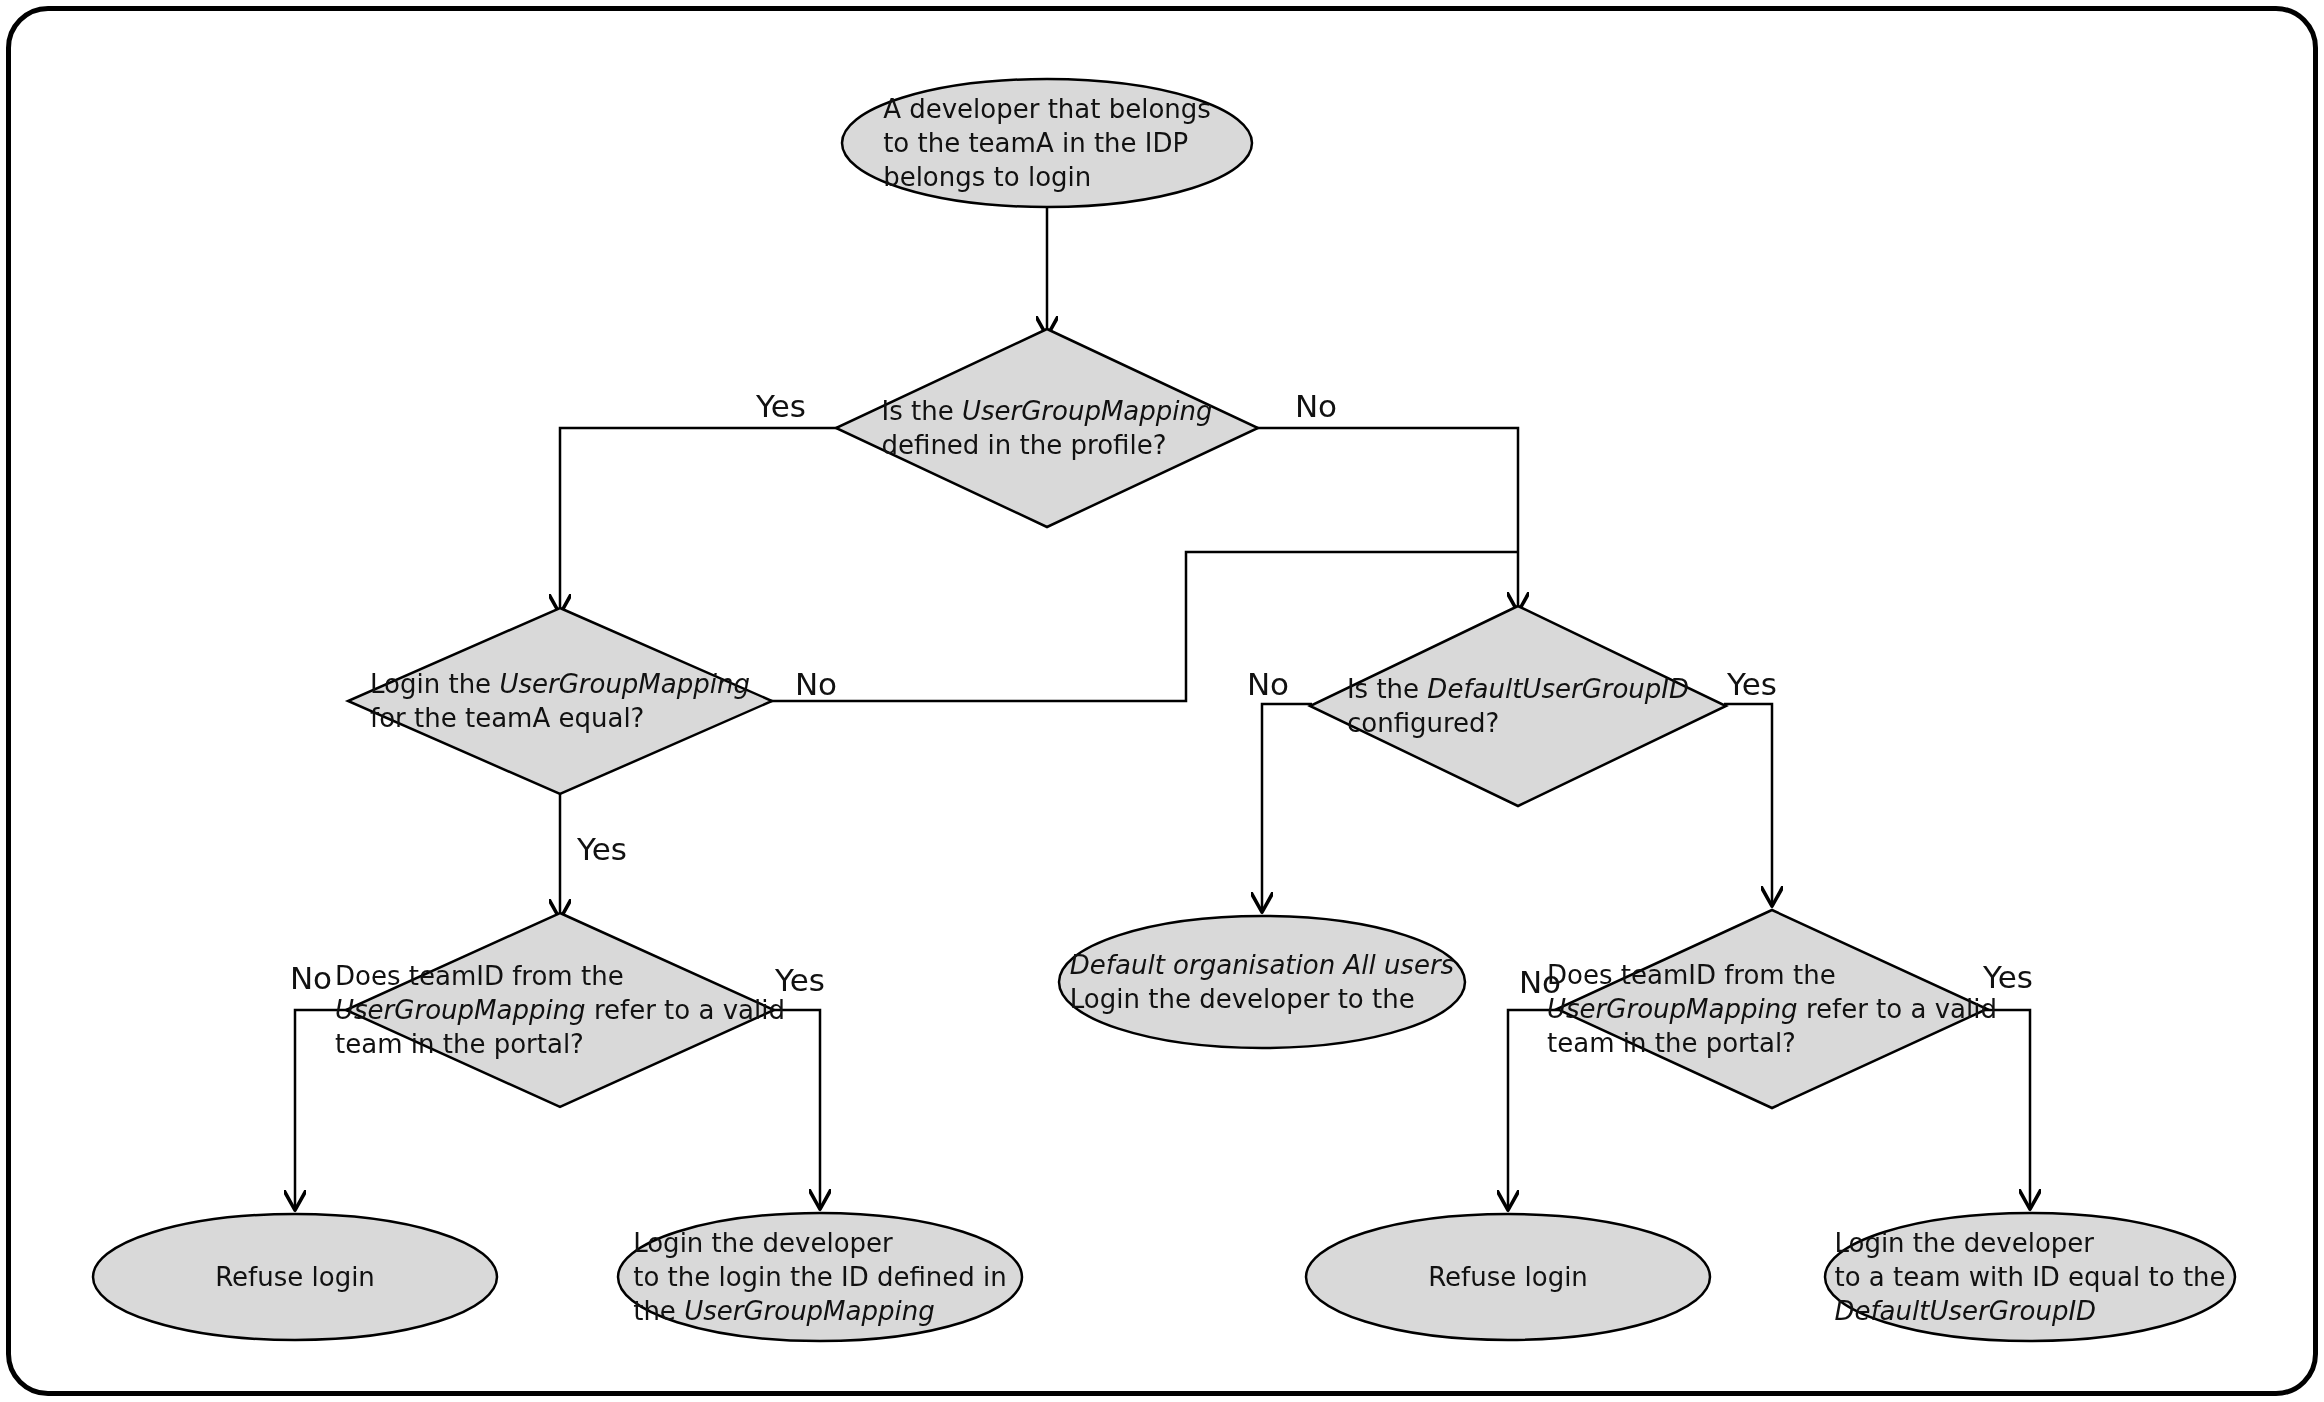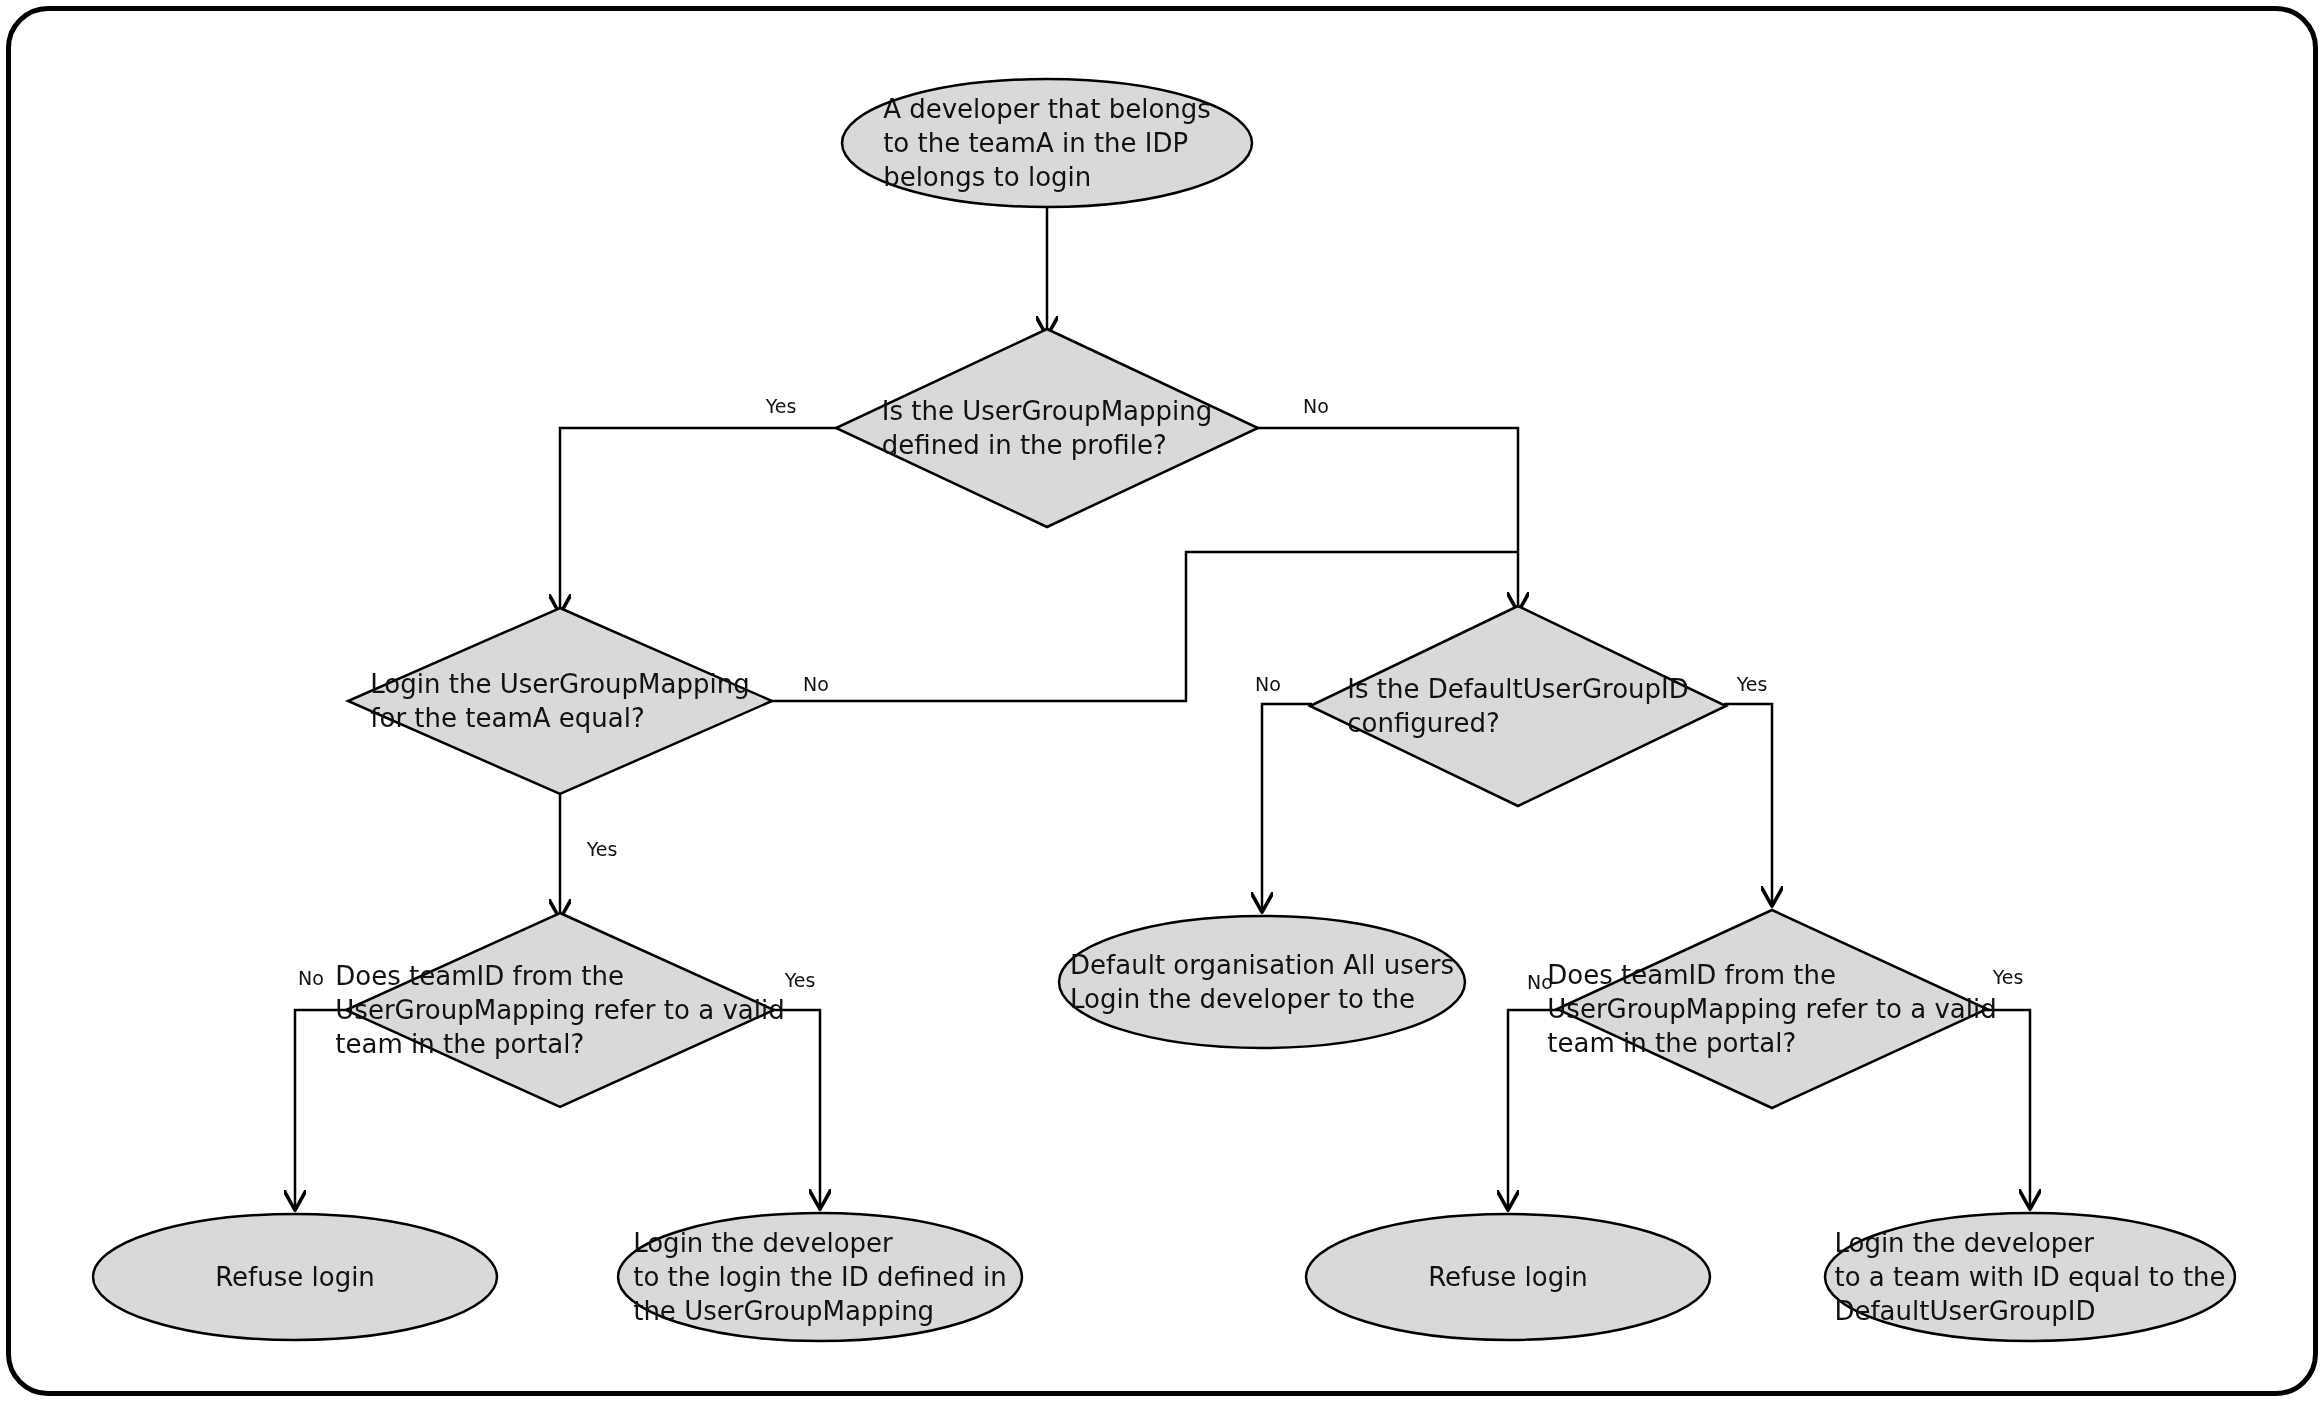--- a/index.html
+++ b/index.html
@@ -27,26 +27,26 @@
   .node-label {
     position: absolute;
     transform: translate(-50%, -50%);
     text-align: left;
     color: #111111;
     font-size: 26px;
     line-height: 34px;
     white-space: nowrap;
   }
   .node-label .ln { display: block; }
-  .node-label .it { }
+  .node-label .it { font-style: italic; }
   .edge-label {
     position: absolute;
     transform: translate(-50%, -50%);
     color: #111111;
-    font-size: 19px;
+    font-size: 31px;
     white-space: nowrap;
   }
 </style>
 </head>
 <body>
 
 <div class="page">
   <svg class="connectors" viewBox="0 0 2324 1402" xmlns="http://www.w3.org/2000/svg">
     <defs>
       <marker id="arrowhead" viewBox="0 0 10 10" refX="8" refY="5" markerWidth="9" markerHeight="9" orient="auto" markerUnits="strokeWidth">

